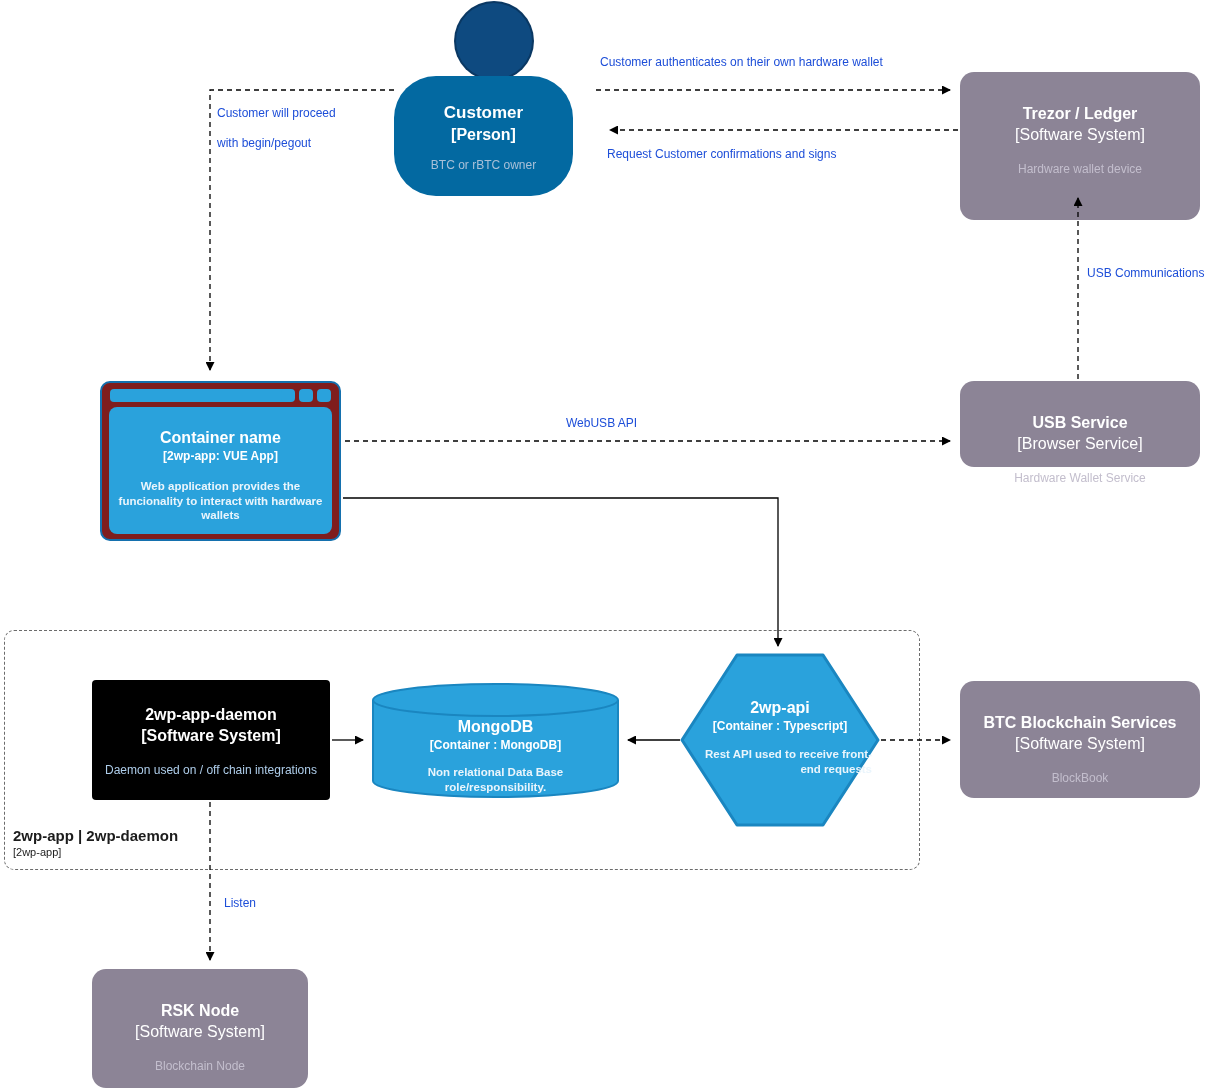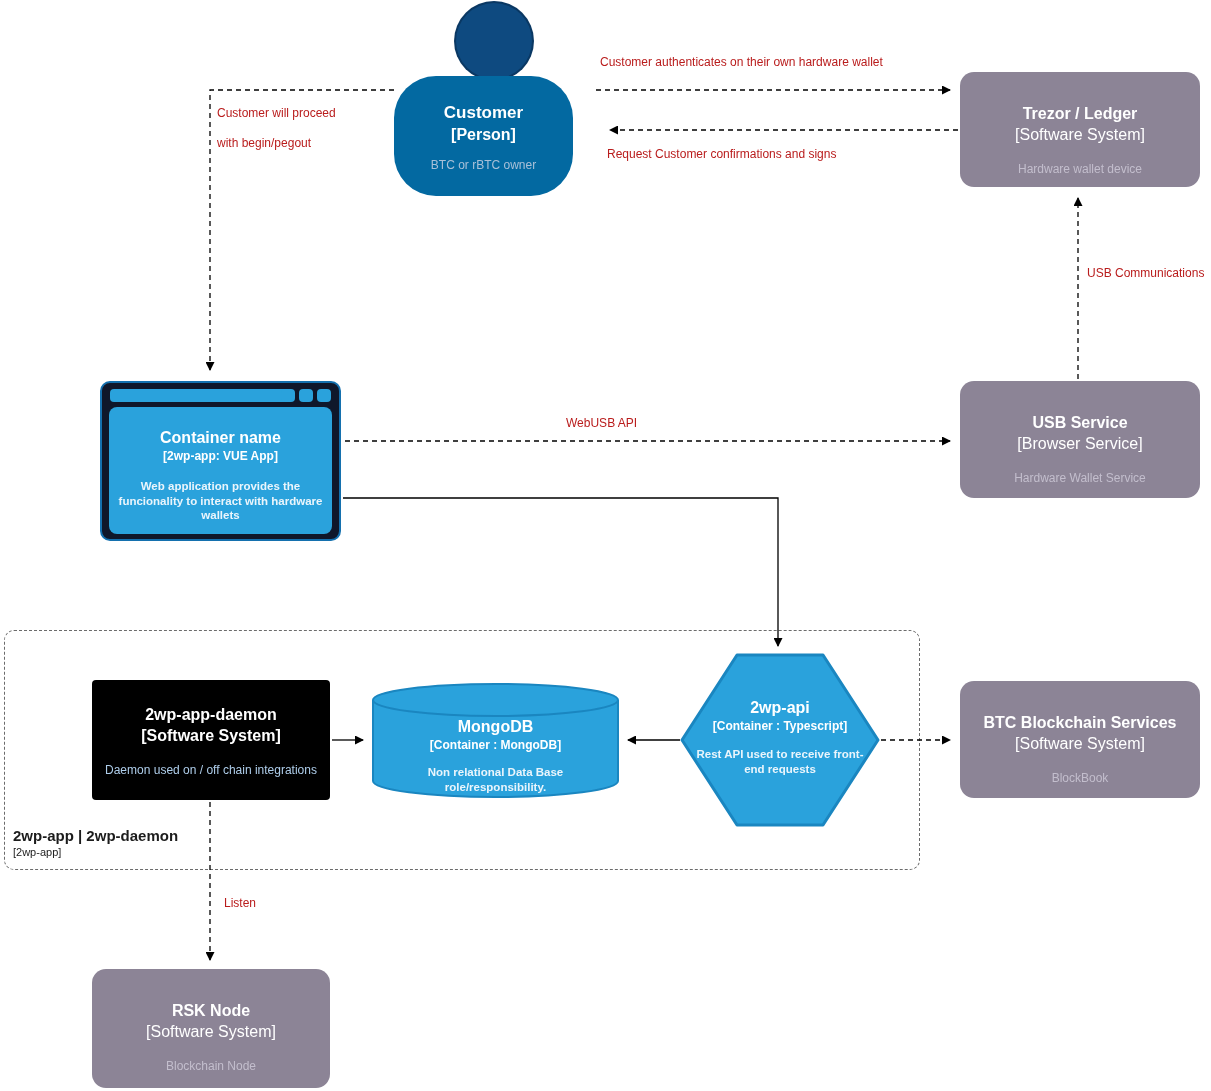--- a/index.html
+++ b/index.html
@@ -18,33 +18,33 @@
 
   .person-head{position:absolute;left:454px;top:1px;width:80px;height:80px;border-radius:50%;
     background:#0e4a80;border:2px solid rgba(7,42,74,.55);box-sizing:border-box;}
   .person-body{left:394px;top:76px;width:179px;height:120px;background:#0369a1;border-radius:42px;padding-top:27px;}
   .person-body .t{font-size:17px;}
   .person-body .d{color:#a9c0d8;margin-top:14px;}
 
   .daemon{left:92px;top:680px;width:238px;height:120px;background:#000000;border-radius:4px;padding-top:26px;}
   .daemon .d{color:#aecdea;}
 
-  .browser{left:100px;top:381px;width:241px;height:160px;background:#0f172a;border:2px solid #1470ae;border-radius:10px;}
+  .browser{left:100px;top:381px;width:241px;height:160px;background:#7f1d1d;border:2px solid #1470ae;border-radius:10px;}
   .browser .addr{position:absolute;left:8px;top:6px;width:178px;height:13px;border-radius:4px;background:#2aa2dc;}
   .browser .btn{position:absolute;top:6px;width:14px;height:13px;border-radius:4px;background:#2aa2dc;}
   .browser .inner{position:absolute;left:7px;top:24px;width:223px;height:127px;border-radius:8px;background:#2aa2dc;
     display:flex;flex-direction:column;align-items:center;text-align:center;padding:22px 8px 0 8px;box-sizing:border-box;}
   .browser .d{font-weight:bold;color:#eaf5fc;margin-top:15px;font-size:11.5px;}
 
   .overlaytext{position:absolute;display:flex;flex-direction:column;align-items:center;text-align:center;color:#fff;pointer-events:none;}
   .overlaytext .t{font-weight:bold;font-size:16px;line-height:1.15;}
   .overlaytext .s{font-weight:bold;font-size:12px;margin-top:3px;line-height:1.15;}
   .overlaytext .d{font-weight:bold;font-size:11.5px;margin-top:14px;line-height:1.3;color:#eaf5fc;}
 
-  .edge-label{position:absolute;font-size:12px;color:#b91c1c;white-space:nowrap;}
+  .edge-label{position:absolute;font-size:12px;color:#1d4ed8;white-space:nowrap;}
   .boundary{position:absolute;left:4px;top:630px;width:916px;height:240px;border:1.5px dashed #6b6b6b;border-radius:10px;box-sizing:border-box;}
   .boundary-label{position:absolute;left:8px;top:196px;color:#1c1c1c;text-align:left;}
   .boundary-label .bt{font-weight:bold;font-size:15px;}
   .boundary-label .bs{font-size:11px;margin-top:2px;}
 </style>
 </head>
 <body>
 
 <div id="canvas">
 
@@ -61,39 +61,39 @@
     </g>
   </svg>
 
   <div class="person-head"></div>
   <div class="node person-body">
     <div class="t">Customer</div>
     <div class="s">[Person]</div>
     <div class="d">BTC or rBTC owner</div>
   </div>
 
-  <div class="node gray" style="left:960px;top:72px;width:240px;height:115px;">
+  <div class="node gray" style="left:960px;top:72px;width:240px;height:148px;">
     <div class="t">Trezor / Ledger</div>
     <div class="s">[Software System]</div>
     <div class="d">Hardware wallet device</div>
   </div>
 
   <div class="node browser">
     <div class="addr"></div>
     <div class="btn" style="right:44px;"></div>
     <div class="btn" style="right:26px;"></div>
     <div class="btn" style="right:8px;"></div>
     <div class="inner">
       <div class="t" style="font-size:16px;font-weight:bold;">Container name</div>
       <div class="s" style="font-size:12px;font-weight:bold;margin-top:3px;">[2wp-app: VUE App]</div>
       <div class="d">Web application provides the funcionality to interact with hardware wallets</div>
     </div>
   </div>
 
-  <div class="node gray" style="left:960px;top:381px;width:240px;height:117px;">
+  <div class="node gray" style="left:960px;top:381px;width:240px;height:86px;">
     <div class="t">USB Service</div>
     <div class="s">[Browser Service]</div>
     <div class="d">Hardware Wallet Service</div>
   </div>
 
   <div class="boundary">
     <div class="boundary-label">
       <div class="bt">2wp-app | 2wp-daemon</div>
       <div class="bs">[2wp-app]</div>
     </div>
@@ -107,30 +107,30 @@
 
   <div class="overlaytext" style="left:378px;top:718px;width:235px;">
     <div class="t">MongoDB</div>
     <div class="s">[Container : MongoDB]</div>
     <div class="d" style="margin-top:12px;">Non relational Data Base role/responsibility.</div>
   </div>
 
   <div class="overlaytext" style="left:688px;top:699px;width:184px;">
     <div class="t">2wp-api</div>
     <div class="s">[Container : Typescript]</div>
-    <div class="d" style="margin-top:13px;">Rest API used to receive front-end requests</div>
+    <div class="d" style="margin-top:13px;text-align:right;">Rest API used to receive front-end requests</div>
   </div>
 
   <div class="node gray" style="left:960px;top:681px;width:240px;height:117px;">
     <div class="t">BTC Blockchain Services</div>
     <div class="s">[Software System]</div>
     <div class="d">BlockBook</div>
   </div>
 
-  <div class="node gray" style="left:92px;top:969px;width:238px;height:119px;">
+  <div class="node gray" style="left:92px;top:969px;width:216px;height:119px;">
     <div class="t">RSK Node</div>
     <div class="s">[Software System]</div>
     <div class="d">Blockchain Node</div>
   </div>
 
   <svg class="layer" width="1211" height="1091">
     <defs>
       <marker id="arrow" markerWidth="9" markerHeight="9" refX="8" refY="4.5" orient="auto" markerUnits="userSpaceOnUse">
         <path d="M0,0 L9,4.5 L0,9 Z" fill="#000"></path>
       </marker>

